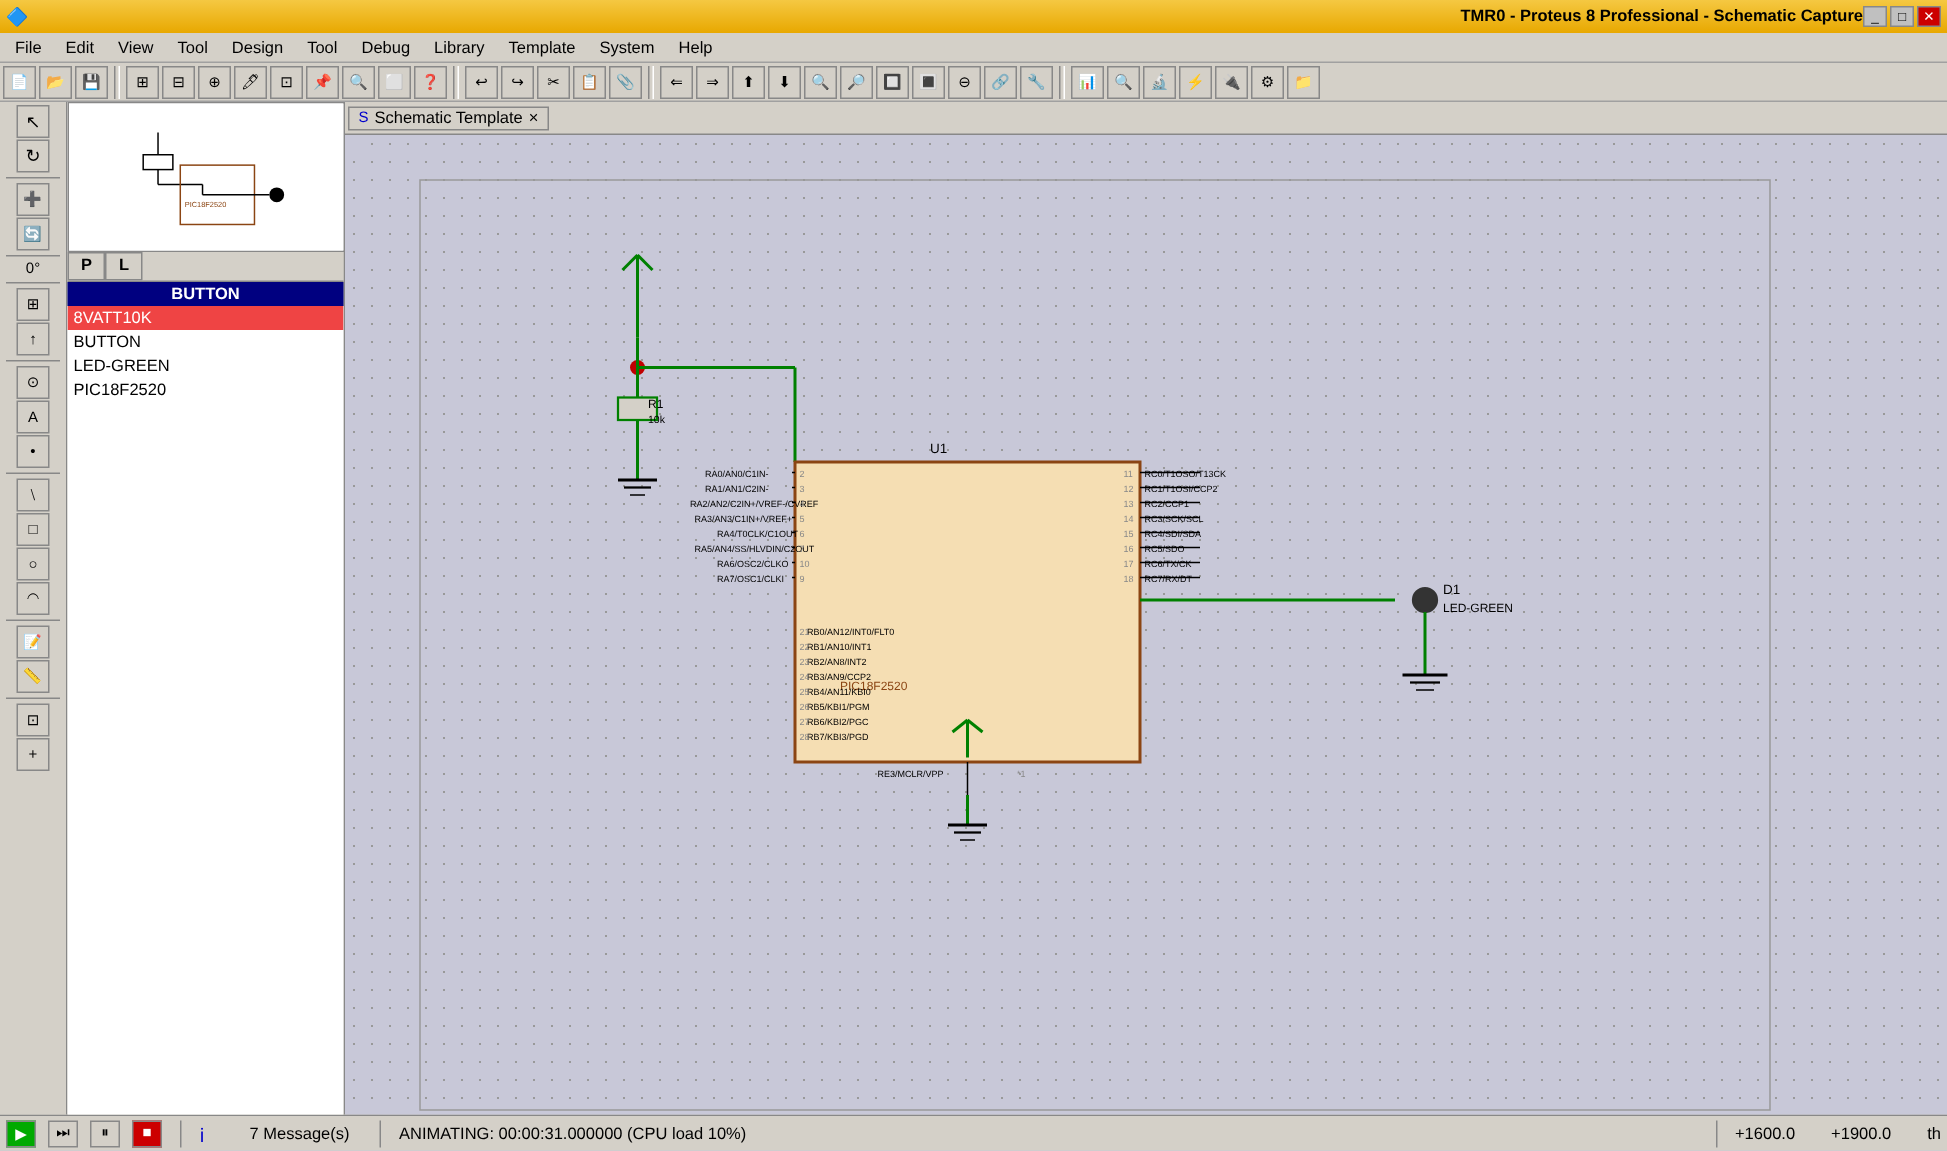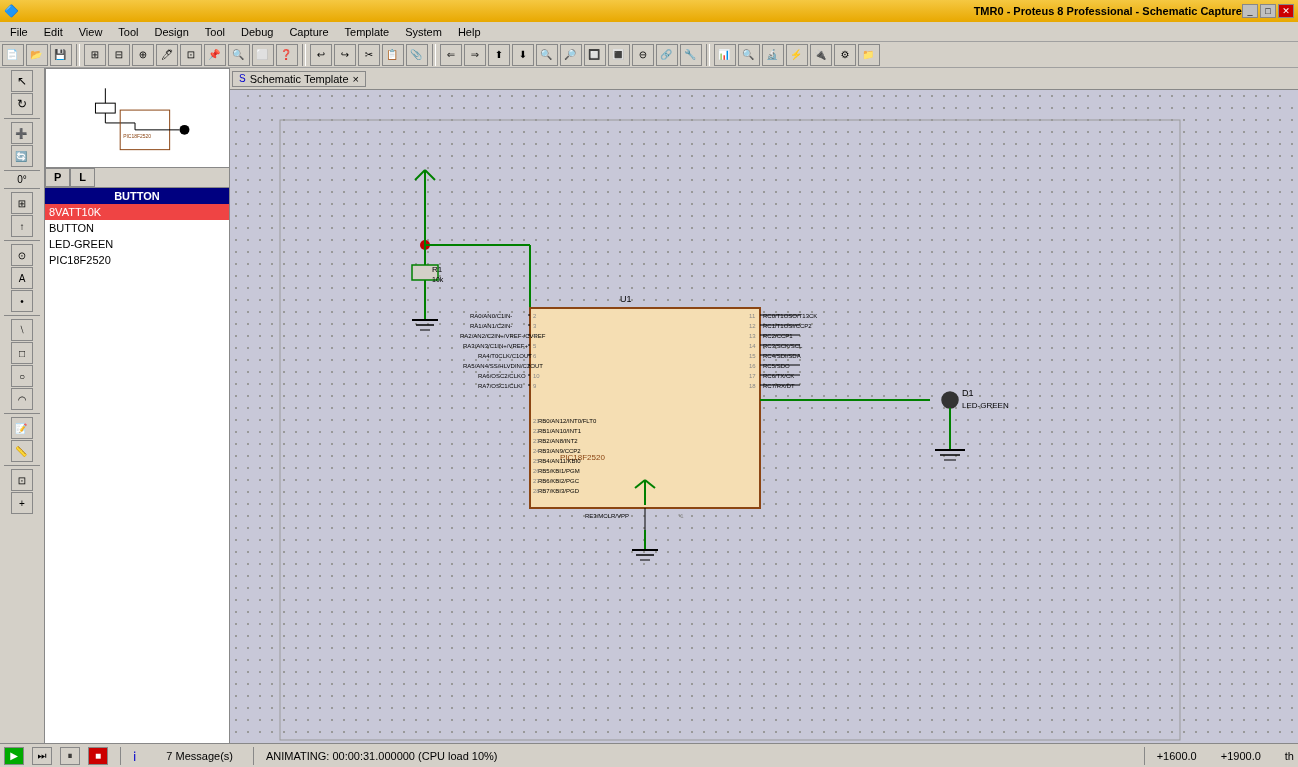--- a/index.html
+++ b/index.html
@@ -265,21 +265,21 @@
 </div>
 
 <div id="menu-bar">
   <div class="menu-item">File</div>
   <div class="menu-item">Edit</div>
   <div class="menu-item">View</div>
   <div class="menu-item">Tool</div>
   <div class="menu-item">Design</div>
   <div class="menu-item">Tool</div>
   <div class="menu-item">Debug</div>
-  <div class="menu-item">Capture</div>
+  <div class="menu-item">Library</div>
   <div class="menu-item">Template</div>
   <div class="menu-item">System</div>
   <div class="menu-item">Help</div>
 </div>
 
 <div id="toolbar-area" style="height:26px;">
   <div class="toolbar-btn" title="New">📄</div>
   <div class="toolbar-btn" title="Open">📂</div>
   <div class="toolbar-btn" title="Save">💾</div>
   <div class="toolbar-separator"></div>

